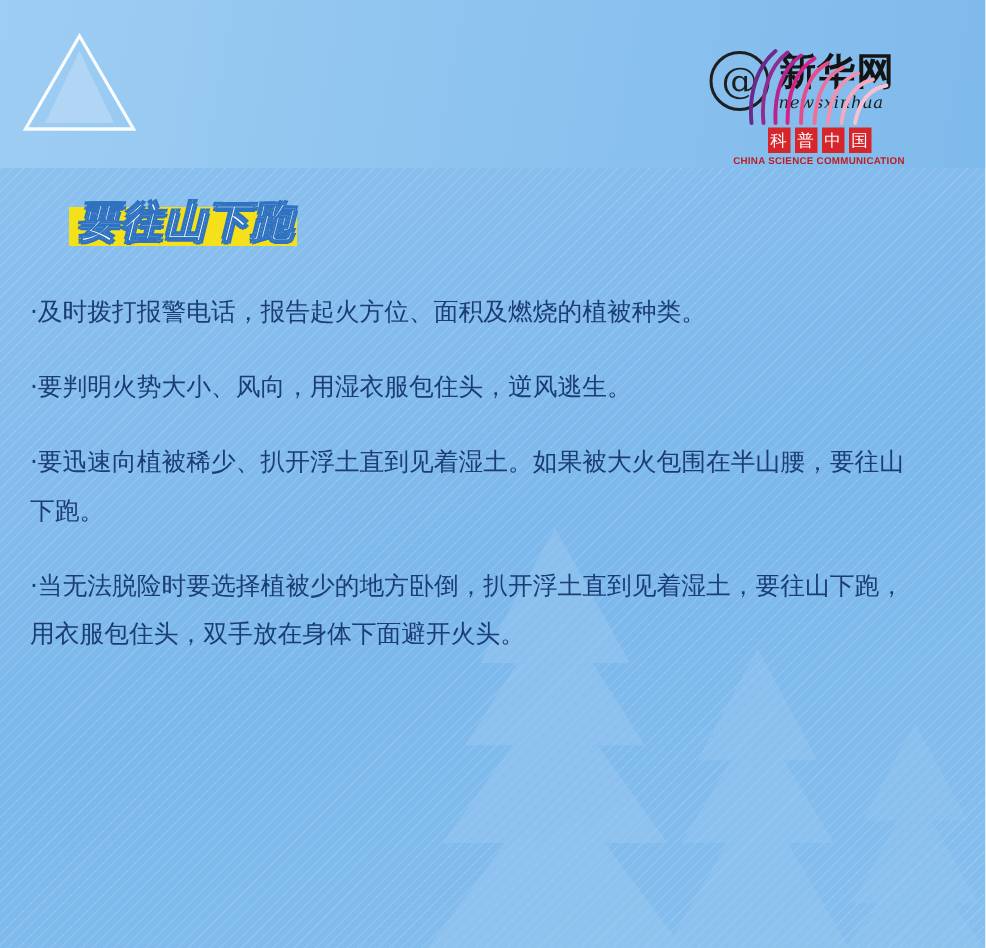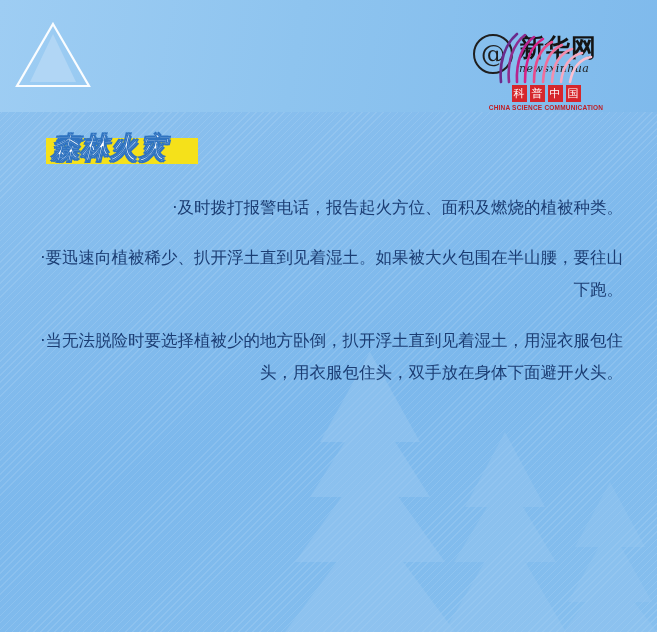--- a/index.html
+++ b/index.html
@@ -152,28 +152,27 @@
       1.6px -1.6px 0 #2f73c0,
       -1.6px 1.6px 0 #2f73c0,
       1.6px 1.6px 0 #2f73c0,
       0 2px 0 #2f73c0;
     -webkit-text-stroke: 0.4px #2f73c0;
     font-style: italic;
   }
   
   .body-text {
     position: absolute;
-    left: 31px;
+    left: 20px;
     top: 192px;
     width: 592px;
     color: #1b3d73;
     font-family: "DejaVu Sans", sans-serif;
     font-size: 16.5px;
     line-height: 1.95;
-    text-align: right;
   }
   .tip {
     margin-bottom: 18px;
     text-indent: 0;
   }
   
   .trees {
     position: absolute;
     left: 0;
     bottom: 0;
@@ -245,22 +244,23 @@
         <span>普</span>
         <span>中</span>
         <span>国</span>
       </div>
       <div class="csc-en">CHINA SCIENCE COMMUNICATION</div>
     </div>
   </div>
 
   <div class="title-wrap">
     <div class="title-bg"></div>
-    <div class="title-text">森林火灾</div>
+    <div class="title-text">要往山下跑</div>
   </div>
 
   <div class="body-text">
     <div class="tip">·及时拨打报警电话，报告起火方位、面积及燃烧的植被种类。</div>
+    <div class="tip">·要判明火势大小、风向，用湿衣服包住头，逆风逃生。</div>
     <div class="tip">·要迅速向植被稀少、扒开浮土直到见着湿土。如果被大火包围在半山腰，要往山下跑。</div>
-    <div class="tip">·当无法脱险时要选择植被少的地方卧倒，扒开浮土直到见着湿土，用湿衣服包住头，用衣服包住头，双手放在身体下面避开火头。</div>
+    <div class="tip">·当无法脱险时要选择植被少的地方卧倒，扒开浮土直到见着湿土，要往山下跑，用衣服包住头，双手放在身体下面避开火头。</div>
   </div>
 
 </div>
 
 </body></html>

